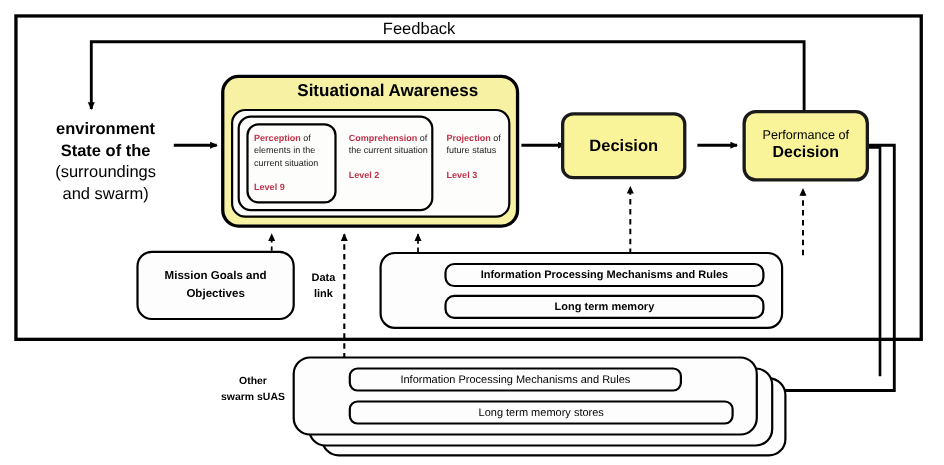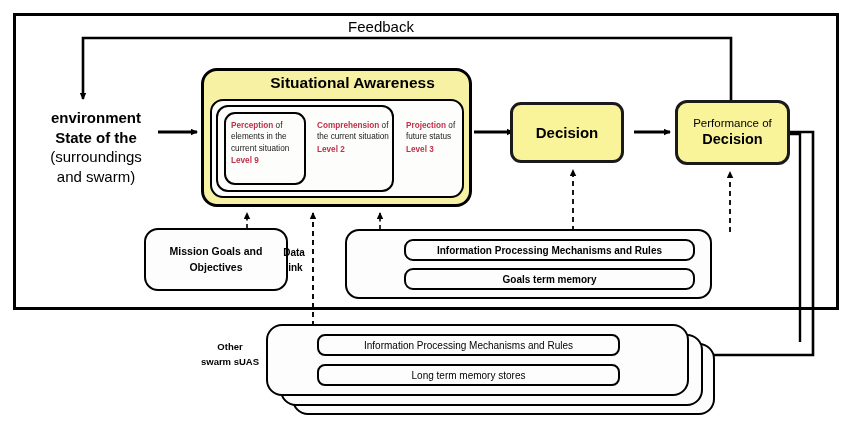--- a/index.html
+++ b/index.html
@@ -32,58 +32,58 @@
   
   .lvl3{position:absolute;left:210px;top:99px;width:254px;height:99px;
       background:#fdfdfb;border:2.5px solid #000;border-radius:13px;box-sizing:border-box;}
   .lvl2{position:absolute;left:216px;top:105px;width:178px;height:87px;
       background:#fdfdfb;border:2.5px solid #000;border-radius:12px;box-sizing:border-box;}
   .lvl1{position:absolute;left:224px;top:112px;width:82px;height:73px;
       background:#fdfdfb;border:2.5px solid #000;border-radius:11px;box-sizing:border-box;}
 
   .lvlcell{position:absolute;font-size:8.2px;line-height:1.38;text-align:left;color:#1a1a1a;}
   .lvlcell .hot{color:#c0304a;font-weight:bold;}
-  .lvlcell .lv{color:#c0304a;font-weight:bold;display:block;margin-top:1px;}
+  .lvlcell .lv{color:#c0304a;font-weight:bold;display:block;margin-top:11px;}
   .cell1{left:231px;top:120px;width:72px;}
   .cell2{left:317px;top:120px;width:72px;}
   .cell3{left:406px;top:120px;width:58px;}
 
   
   .ybox{position:absolute;background:#f9f49a;border:3px solid #1a1a1a;border-radius:11px;
       box-sizing:border-box;display:flex;align-items:center;justify-content:center;
       flex-direction:column;}
   .decision{left:510px;top:102px;width:114px;height:61px;}
   .decision span{font-size:15px;font-weight:bold;}
   .actions{left:675px;top:100px;width:115px;height:65px;border-radius:12px;}
   .actions .t1{font-size:11.5px;font-weight:400;line-height:1.2;}
   .actions .t2{font-size:14.5px;font-weight:bold;line-height:1.25;}
 
   
   .wbox{position:absolute;background:#fdfdfd;border:2.5px solid #000;border-radius:14px;
       box-sizing:border-box;display:flex;align-items:center;justify-content:center;}
-  .mission{left:144px;top:228px;width:144px;height:63px;}
+  .mission{left:124px;top:228px;width:144px;height:63px;}
   .mission span{font-size:10.5px;font-weight:bold;line-height:1.5;text-align:center;}
 
   .ipbox{left:345px;top:229px;width:367px;height:70px;}
   .inner-pill{position:absolute;background:#fdfdfd;border:2.5px solid #000;border-radius:9px;
       box-sizing:border-box;display:flex;align-items:center;justify-content:center;}
   .pill-a{left:404px;top:239px;width:291px;height:22px;}
   .pill-b{left:404px;top:268px;width:291px;height:22px;}
   .pill-a span,.pill-b span{font-size:10px;font-weight:bold;}
 
   
   .swarm-card{position:absolute;background:#fdfdfd;border:2.5px solid #000;border-radius:16px;
       box-sizing:border-box;}
   .sw3{left:292px;top:343px;width:423px;height:72px;}
   .sw2{left:280px;top:334px;width:423px;height:72px;}
   .sw1{left:266px;top:324px;width:423px;height:72px;}
   .sw-pill{position:absolute;background:#fdfdfd;border:2.5px solid #000;border-radius:8px;
       box-sizing:border-box;display:flex;align-items:center;justify-content:center;}
   .swp-a{left:317px;top:334px;width:303px;height:22px;}
-  .swp-b{left:317px;top:364px;width:303px;height:22px;}
+  .swp-b{left:317px;top:364px;width:350px;height:22px;}
   .swp-a span,.swp-b span{font-size:10px;font-weight:400;}
 
   .other-label{left:182px;top:340px;width:96px;font-size:9.5px;font-weight:bold;line-height:1.55;}
 
   .datalink-label{left:272px;top:245px;width:44px;font-size:10px;font-weight:bold;line-height:1.5;}
 
   svg.wires{position:absolute;left:0;top:0;width:858px;height:423px;overflow:visible;}
 </style>
 </head>
 <body>
@@ -192,21 +192,21 @@
   <div class="lbl datalink-label">
     <span>Data</span><br>
     <span>link</span>
   </div>
 
   <div class="wbox ipbox"></div>
   <div class="inner-pill pill-a">
     <span>Information Processing Mechanisms and Rules</span>
   </div>
   <div class="inner-pill pill-b">
-    <span>Goals term memory</span>
+    <span>Long term memory</span>
   </div>
 
   <div class="swarm-card sw3"></div>
   <div class="swarm-card sw2"></div>
   <div class="swarm-card sw1"></div>
 
   <div class="sw-pill swp-a">
     <span>Information Processing Mechanisms and Rules</span>
   </div>
   <div class="sw-pill swp-b">

